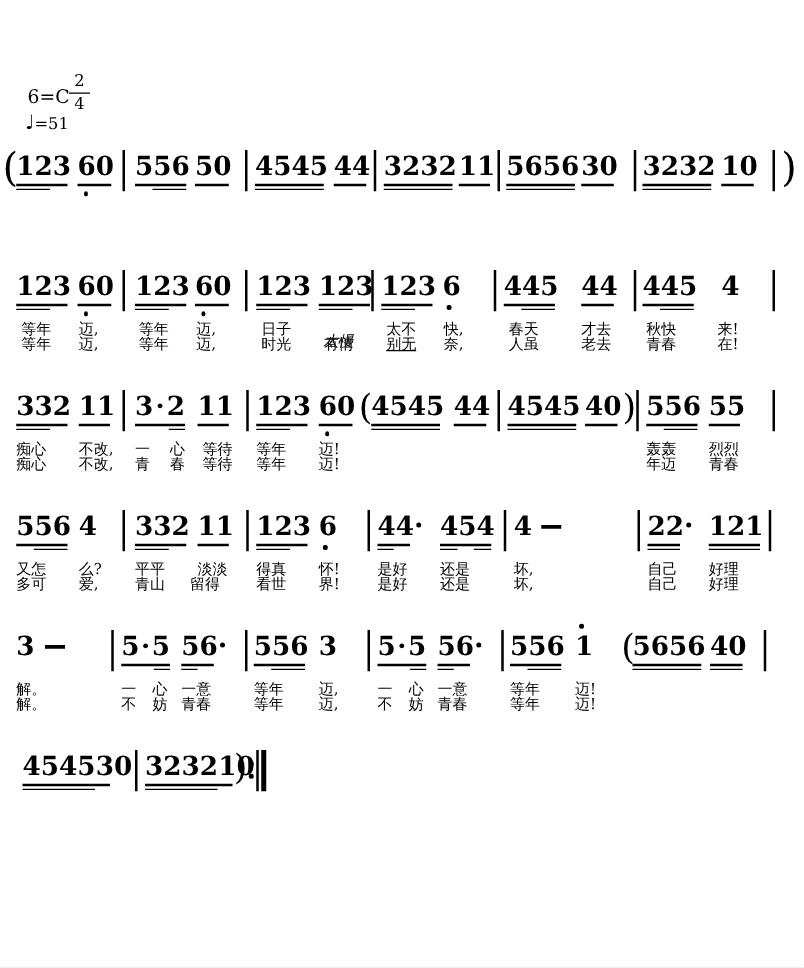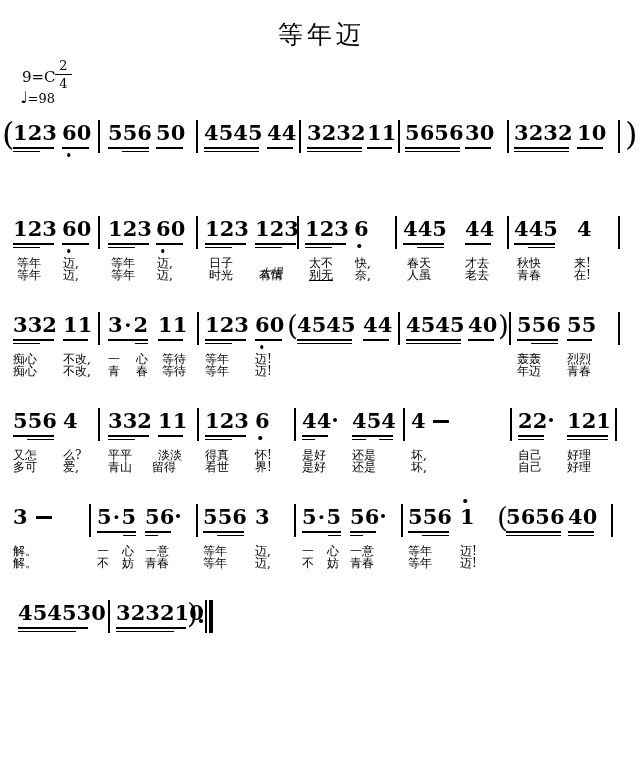--- a/index.html
+++ b/index.html
@@ -35,29 +35,28 @@
   .endbar{position:absolute;top:-2px;height:33px;width:16px;}
   .eb-dot{position:absolute;left:0;width:3.5px;height:3.5px;border-radius:50%;background:#000;}
   .eb-d1{top:9px;}.eb-d2{top:19px;}
   .eb-thin{position:absolute;left:6px;top:0;bottom:0;width:1.5px;background:#000;}
   .eb-thick{position:absolute;left:10px;top:0;bottom:0;width:4px;background:#000;}
 </style>
 </head>
 <body>
 
 <div id="page">
-  <div class="title">等年迈</div>
 
-  <div class="sig-key">9=C</div>
+  <div class="sig-key">6=C</div>
   <div class="sig-time">
     <span class="tnum t-top">2</span>
     <span class="tnum t-bot">4</span>
   </div>
   <div class="sig-tempo">
-    <span class="note">♩</span><span>=98</span>
+    <span class="note">♩</span><span>=51</span>
   </div>
 
 
   <div class="score">
       <div class="score-line" style="top: 122px;">
         <div class="paren" style="left: 2px; font-size: 32px;">(</div>
         <div class="ng" style="left: 13px; width: 41px;">
           <span class="ch">1</span>
           <span class="ch">2</span>
           <span class="ch">3</span>

